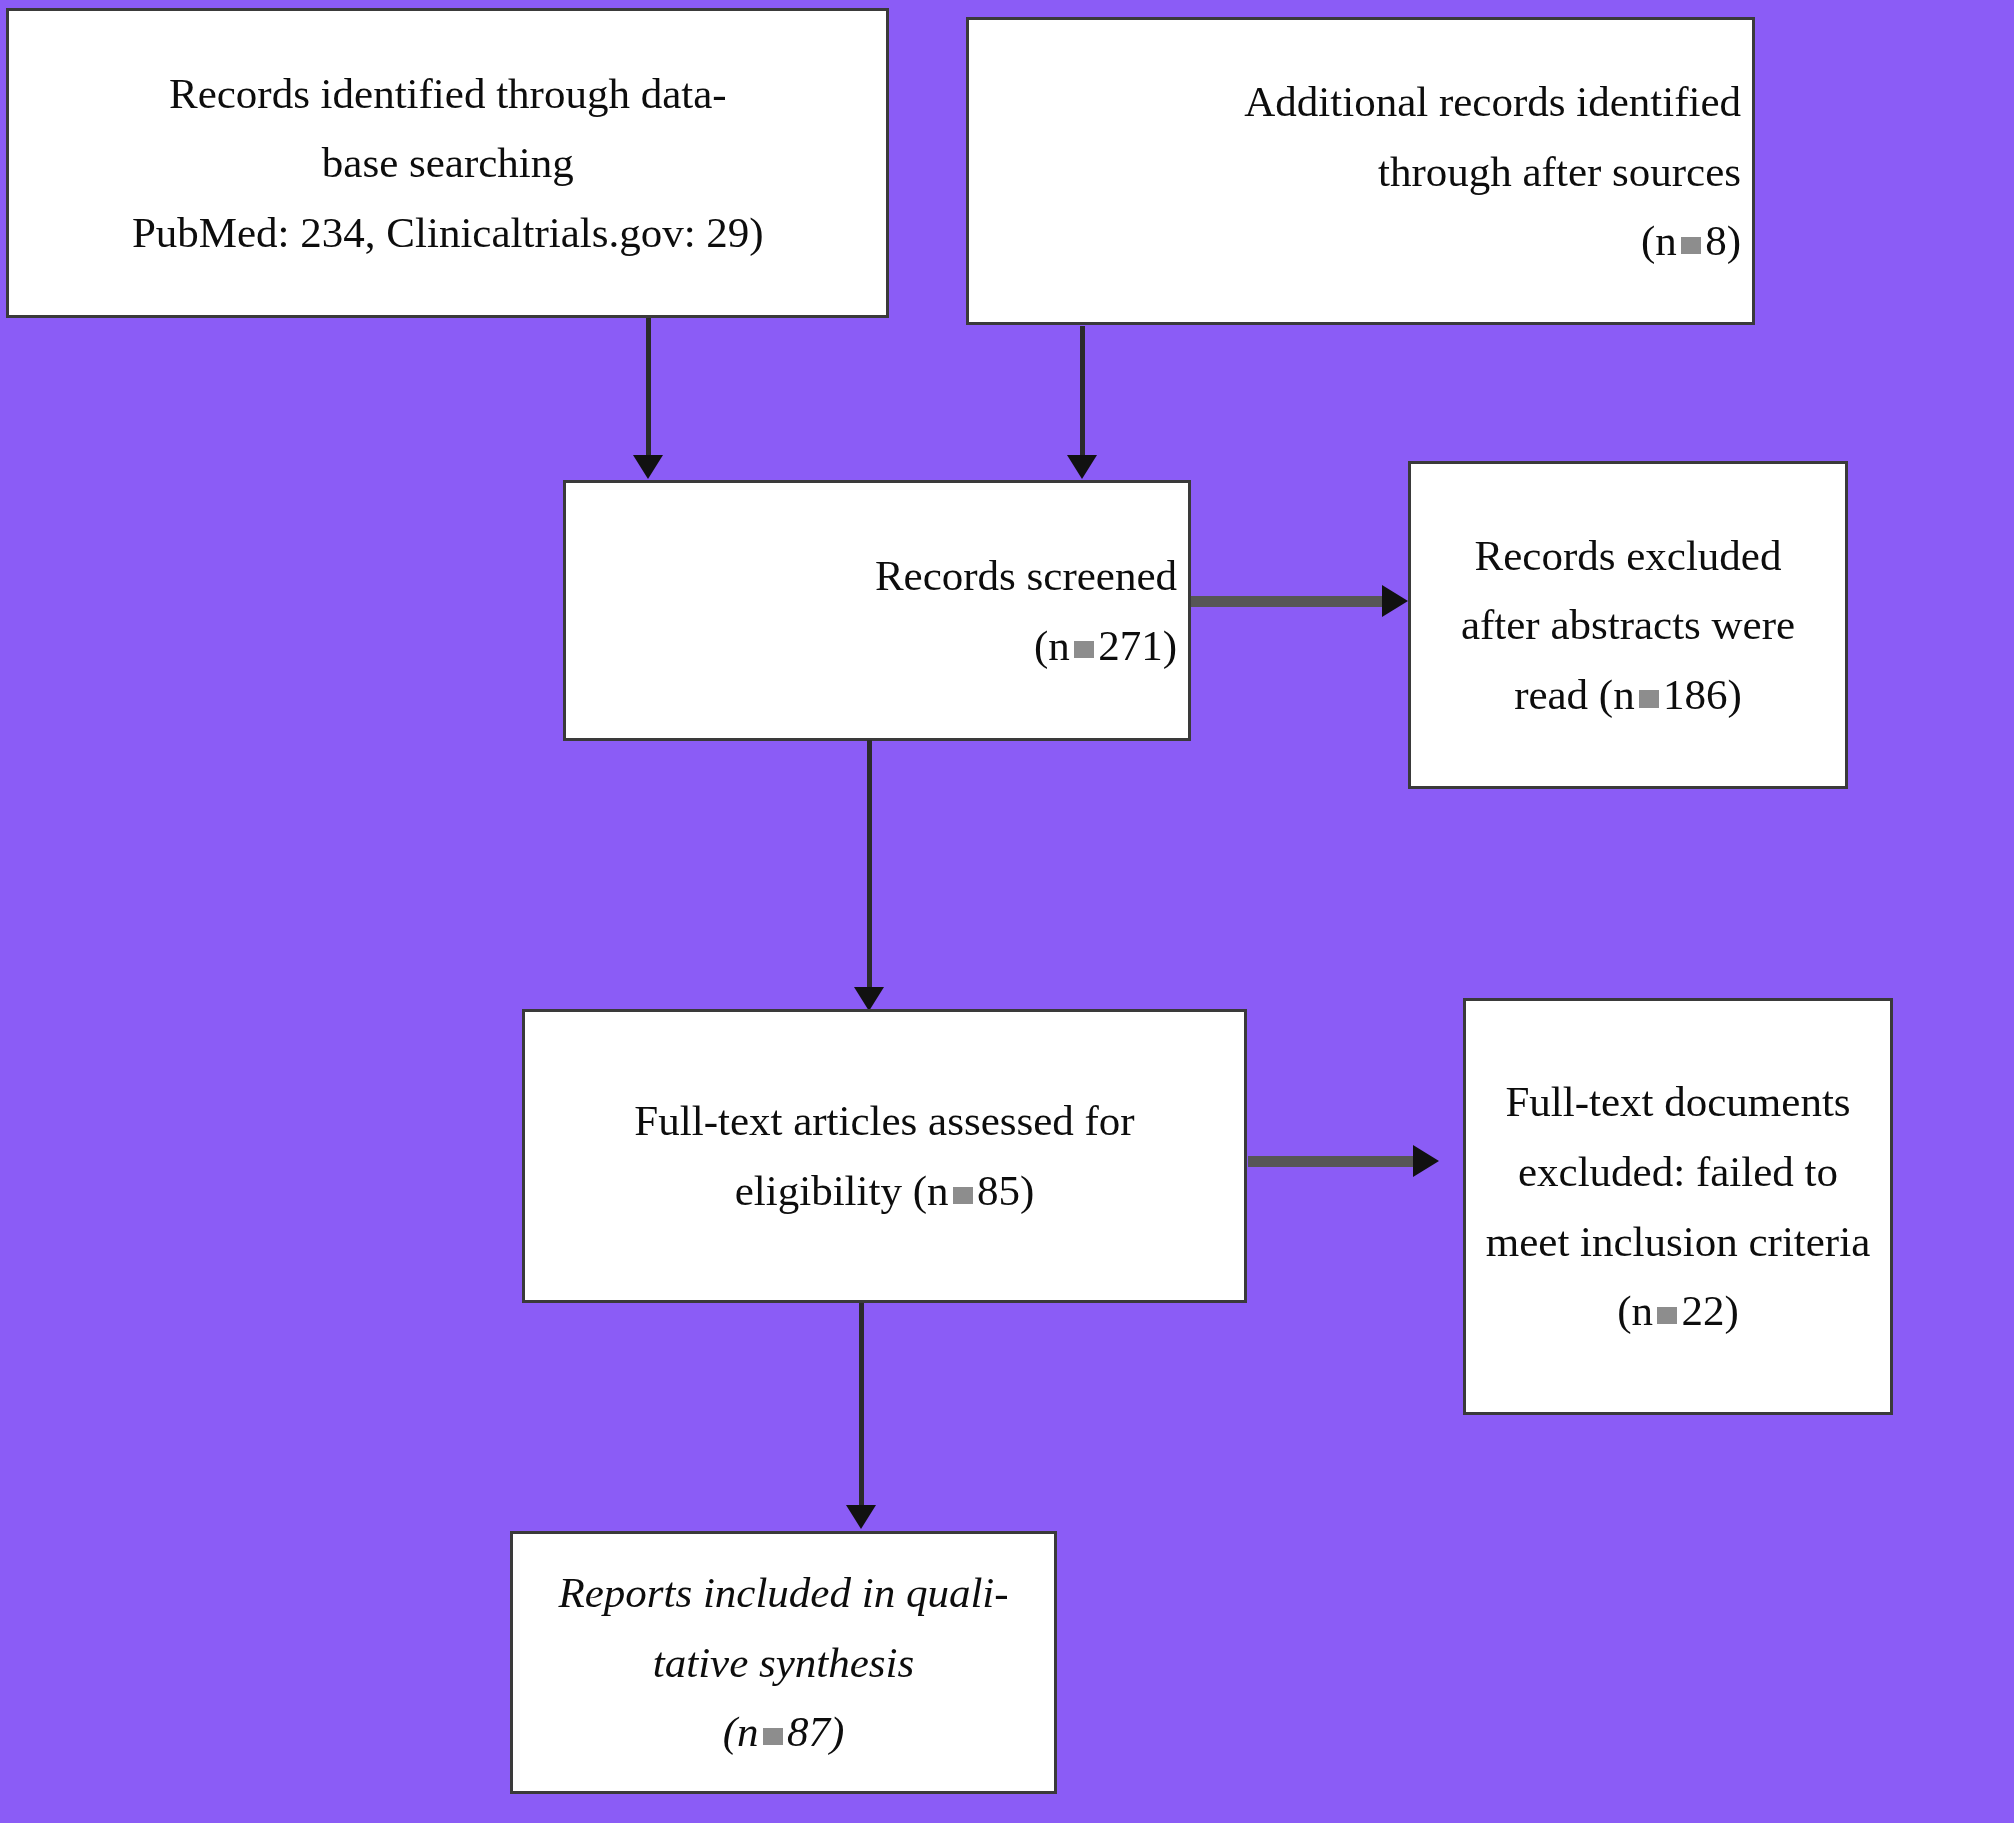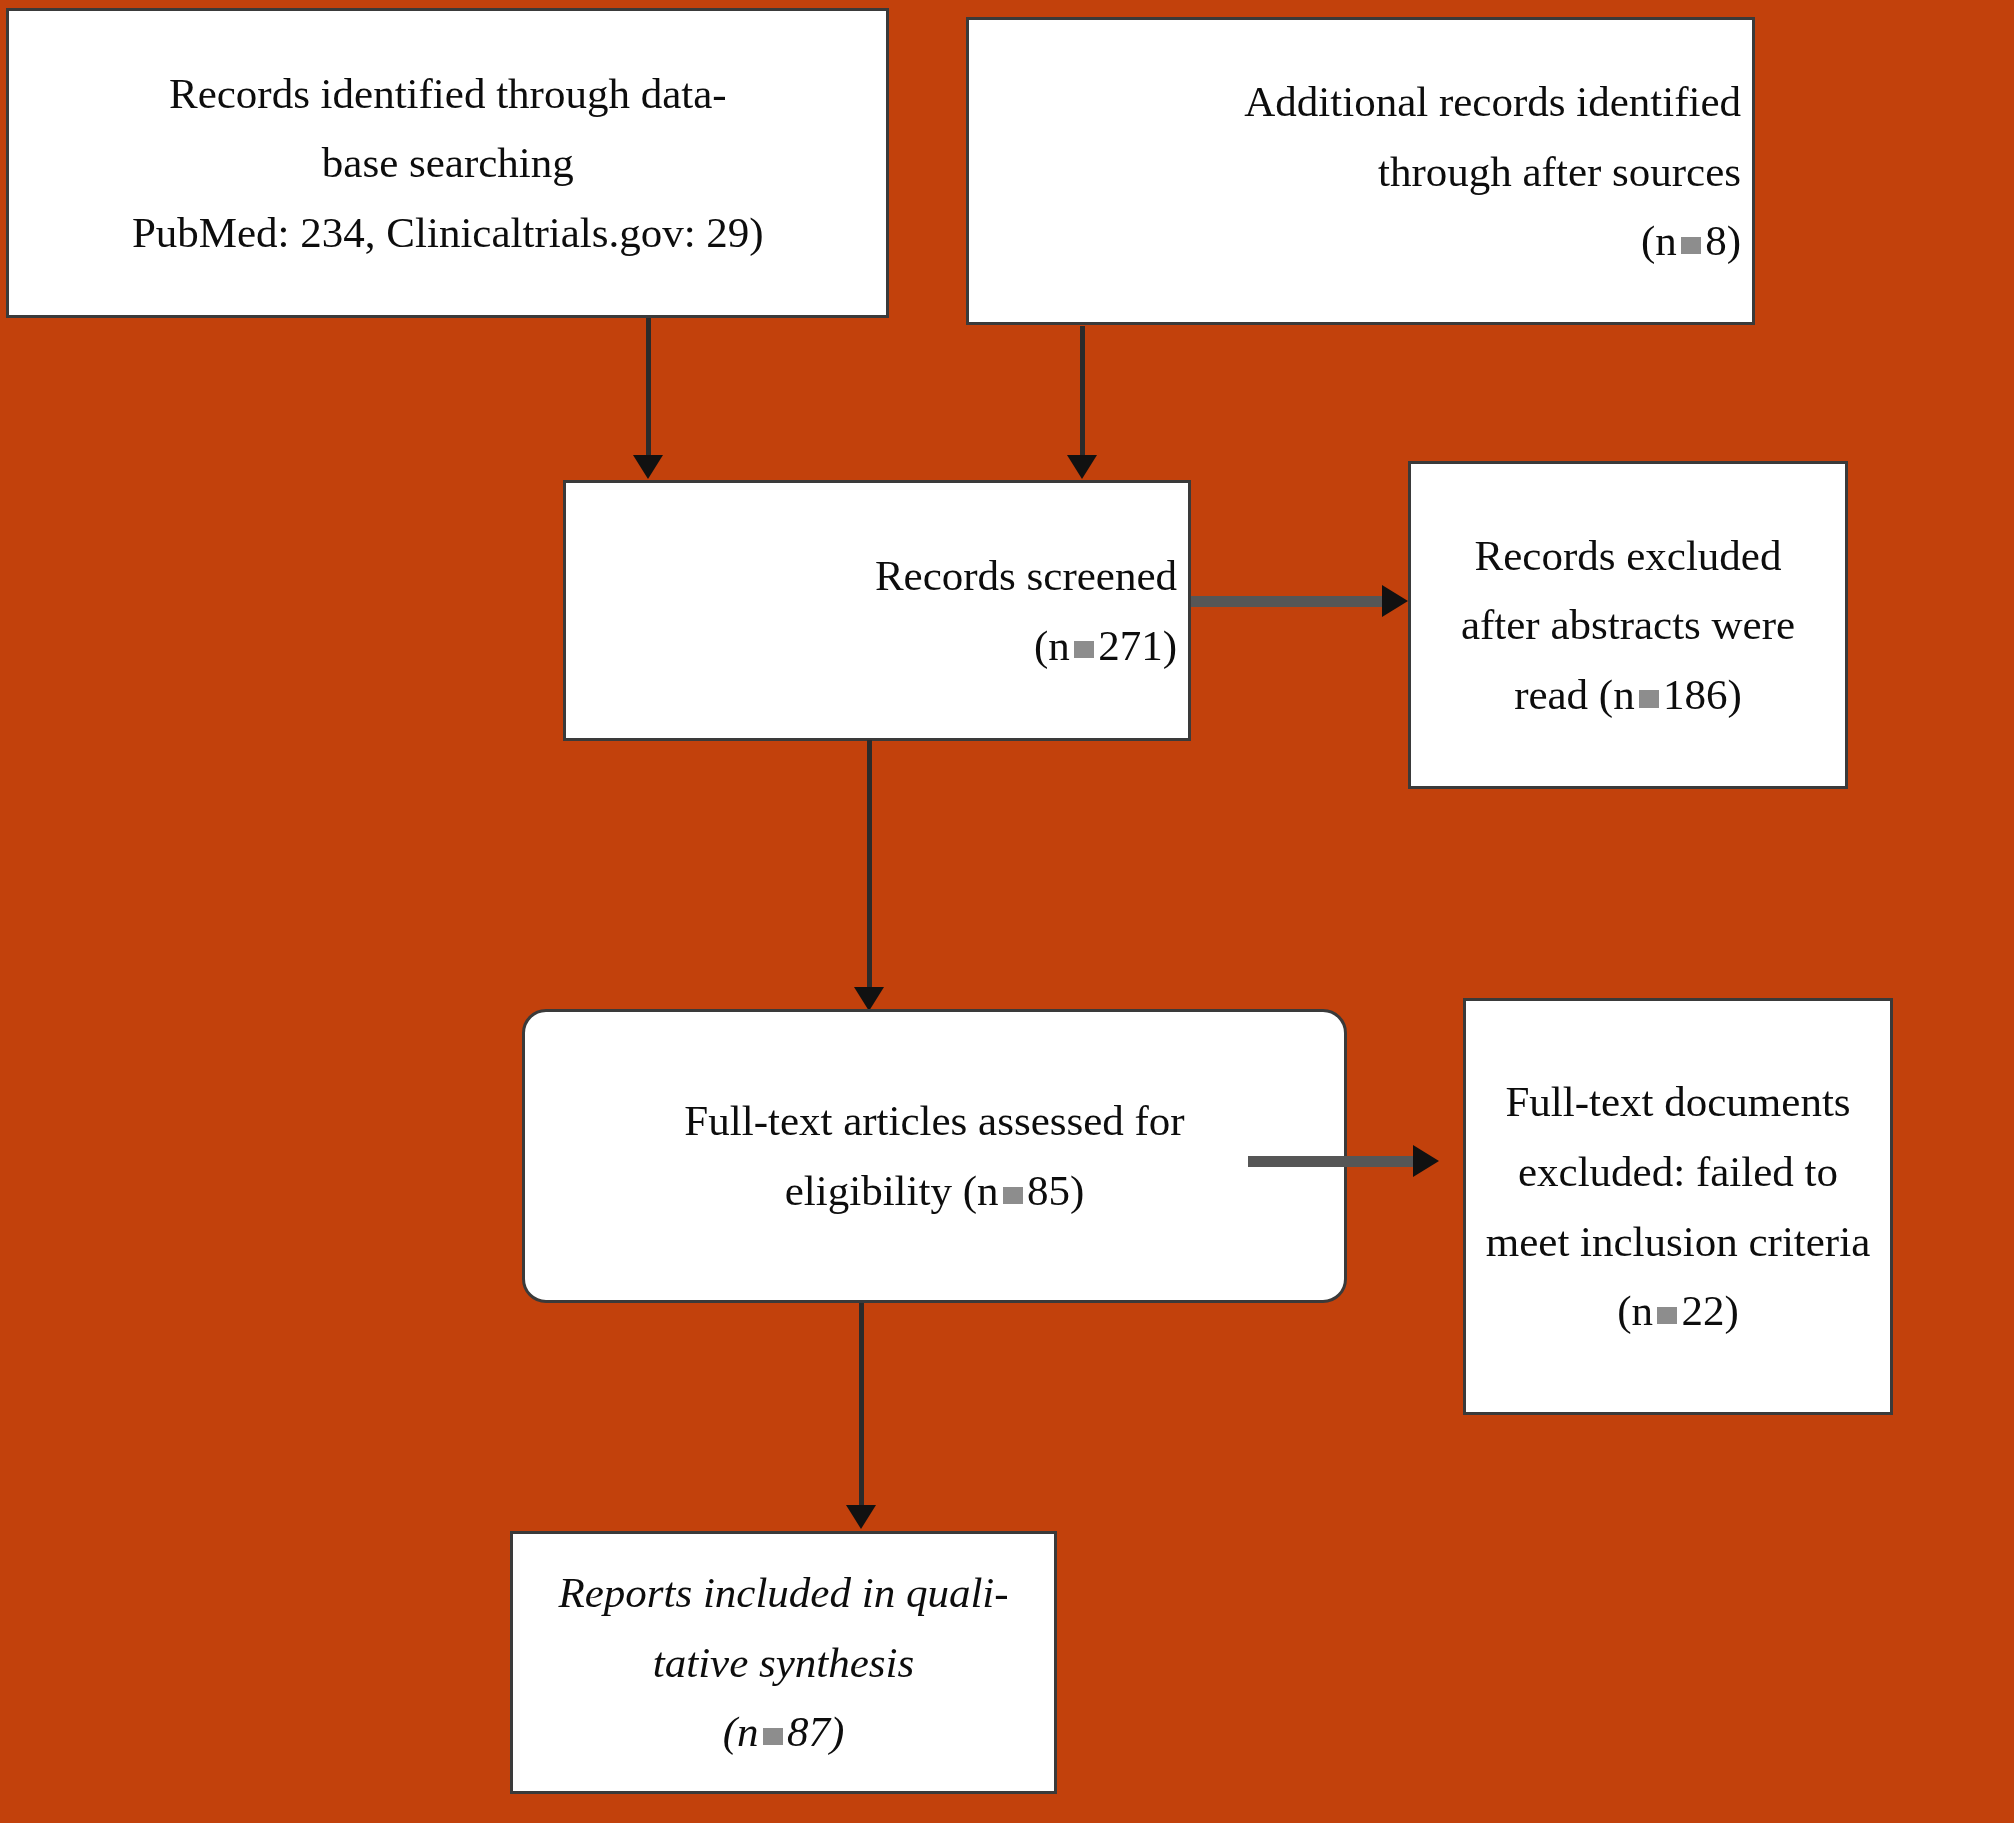--- a/index.html
+++ b/index.html
@@ -4,21 +4,21 @@
 <style>
   html, body {
     margin: 0;
     padding: 0;
     background: #ffffff;
   }
   #canvas {
     position: relative;
     width: 2015px;
     height: 1824px;
-    background: #c2410c;
+    background: #8b5cf6;
     overflow: hidden;
     font-family: "Liberation Serif", "DejaVu Serif", serif;
   }
   .node {
     position: absolute;
     box-sizing: border-box;
     background: #ffffff;
     border: 3.2px solid #3a3a3a;
     display: flex;
     flex-direction: column;
@@ -107,21 +107,21 @@
       <span>read (n</span><span class="eq"></span><span>186)</span>
     </span>
   </div>
 
   <div class="hline" style="left:1191px; top:596px; width:198px; height:11px;"></div>
   <div class="arrow-right" style="left:1382px; top:585px;"></div>
 
   <div class="vline" style="left:867px; top:740px; width:4.7px; height:253px;"></div>
   <div class="arrow-down" style="left:854px; top:987px;"></div>
 
-  <div class="node" style="left:522px; top:1009px; width:825px; height:294px;border-radius:24px;">
+  <div class="node" style="left:522px; top:1009px; width:725px; height:294px;">
     <span class="ln">Full-text articles assessed for</span>
     <span class="ln">
       <span>eligibility (n</span><span class="eq"></span><span>85)</span>
     </span>
   </div>
 
   <div class="node" style="left:1463px; top:998px; width:430px; height:417px;">
     <span class="ln">Full-text documents</span>
     <span class="ln">excluded: failed to</span>
     <span class="ln">meet inclusion criteria</span>

